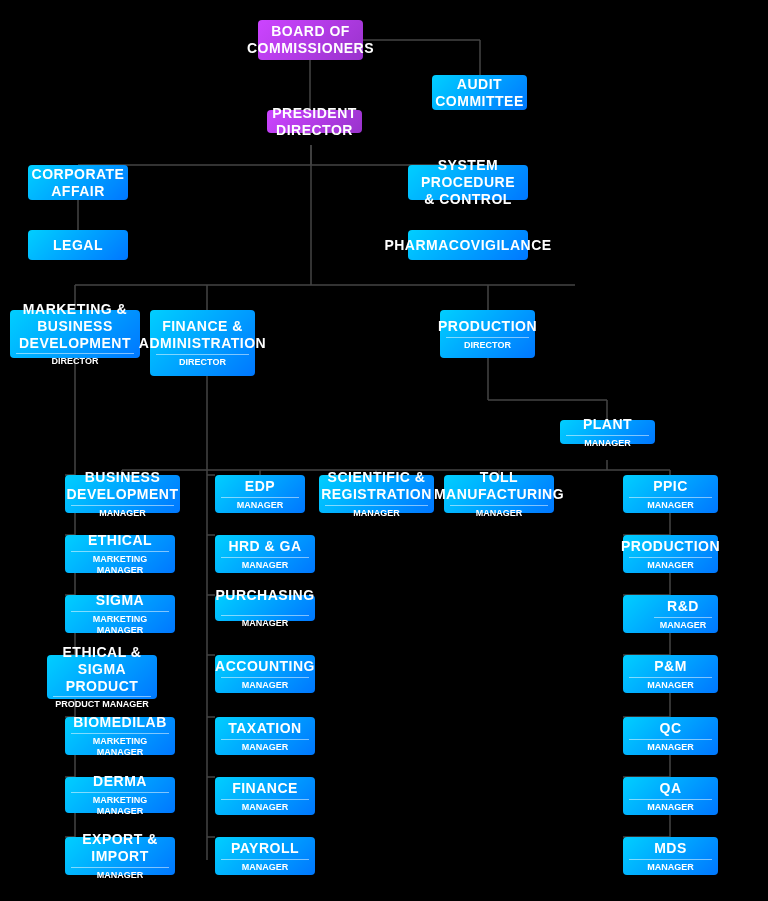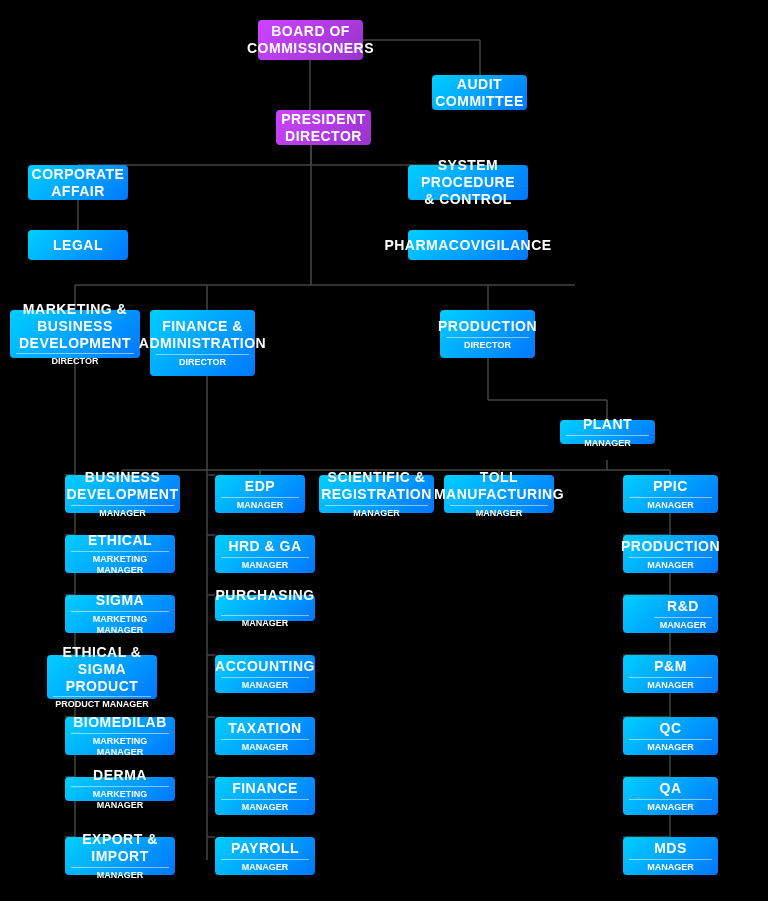--- a/index.html
+++ b/index.html
@@ -128,21 +128,21 @@
   </svg>
 
   <div class="box box-purple" style="left:258px;top:20px;width:105px;height:40px;">
     <span class="box-title">BOARD OF<br>COMMISSIONERS</span>
   </div>
 
   <div class="box box-cyan" style="left:432px;top:75px;width:95px;height:35px;">
     <span class="box-title">AUDIT<br>COMMITTEE</span>
   </div>
 
-  <div class="box box-purple" style="left:276px;top:110px;width:95px;height:35px;">
+  <div class="box box-purple" style="left:267px;top:110px;width:95px;height:23px;">
     <span class="box-title">PRESIDENT<br>DIRECTOR</span>
   </div>
 
   <div class="box box-cyan" style="left:408px;top:165px;width:120px;height:35px;">
     <span class="box-title">SYSTEM PROCEDURE<br>&amp; CONTROL</span>
   </div>
 
   <div class="box box-cyan" style="left:28px;top:165px;width:100px;height:35px;">
     <span class="box-title">CORPORATE<br>AFFAIR</span>
   </div>
@@ -253,21 +253,21 @@
   <div class="box box-cyan" style="left:215px;top:717px;width:100px;height:38px;">
     <span class="box-title">TAXATION</span>
     <span class="box-subtitle">MANAGER</span>
   </div>
 
   <div class="box box-cyan" style="left:623px;top:717px;width:95px;height:38px;">
     <span class="box-title">QC</span>
     <span class="box-subtitle">MANAGER</span>
   </div>
 
-  <div class="box box-cyan" style="left:65px;top:777px;width:110px;height:24px;">
+  <div class="box box-cyan" style="left:65px;top:777px;width:110px;height:36px;">
     <span class="box-title">DERMA</span>
     <span class="box-subtitle">MARKETING MANAGER</span>
   </div>
 
   <div class="box box-cyan" style="left:215px;top:777px;width:100px;height:38px;">
     <span class="box-title">FINANCE</span>
     <span class="box-subtitle">MANAGER</span>
   </div>
 
   <div class="box box-cyan" style="left:623px;top:777px;width:95px;height:38px;">

